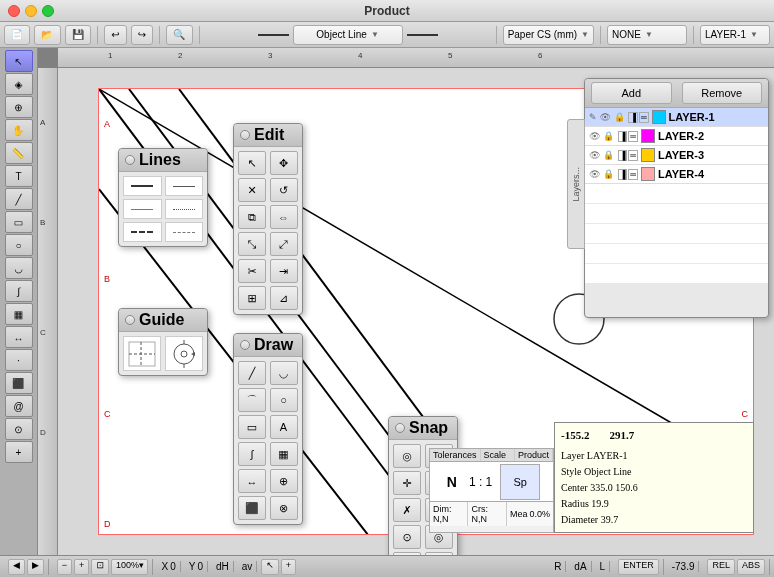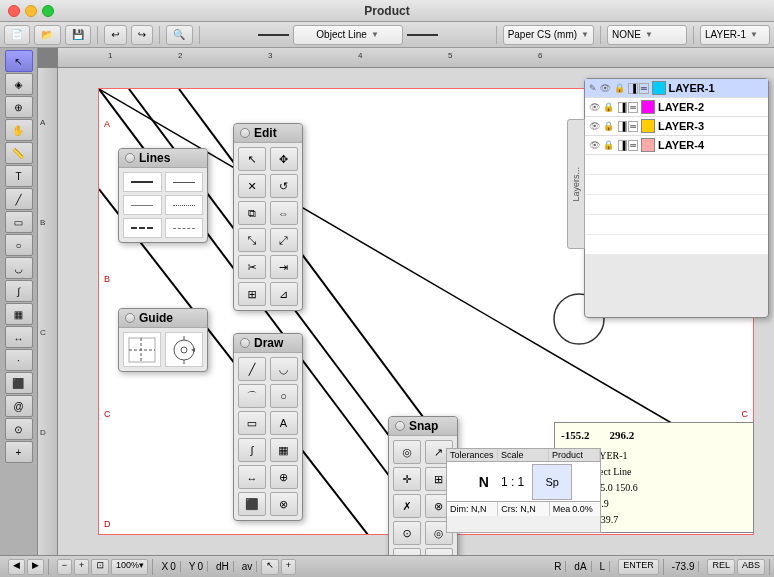--- a/index.html
+++ b/index.html
@@ -86,21 +86,21 @@
 
     
     .panel {
       position: absolute; background: #e8e8e8;
       border: 1px solid #888; border-radius: 4px;
       box-shadow: 2px 2px 6px rgba(0,0,0,0.3);
     }
     .panel-header {
       background: linear-gradient(to bottom, #d8d8d8, #c0c0c0);
       border-bottom: 1px solid #aaa; border-radius: 4px 4px 0 0;
-      padding: 2px 6px; font-size: 12px; font-weight: bold;
+      padding: 2px 6px; font-size: 16px; font-weight: bold;
       display: flex; align-items: center; gap: 4px;
     }
     .panel-header-circle {
       width: 10px; height: 10px; border-radius: 50%;
       border: 1px solid #888; background: linear-gradient(to bottom, #f0f0f0, #d0d0d0);
       display: inline-block;
     }
 
     
     #lines-panel { top: 80px; left: 60px; width: 90px; }
@@ -435,20 +435,24 @@
 
         </div>
       </div>
 
       <div id="layers-panel" class="panel" style="position:absolute; top:10px; right:5px; width:185px;">
 
         <div style="position:absolute; left:-18px; top:40px; width:18px; height:130px; background:#e0e0e0; border:1px solid #aaa; border-radius:3px 0 0 3px; display:flex; align-items:center; justify-content:center;">
           <span style="writing-mode:vertical-rl; transform:rotate(180deg); font-size:9px; color:#555;">Layers...</span>
         </div>
 
+        <div style="display:flex; padding:3px; gap:4px; background: linear-gradient(to bottom, #d8d8d8, #c0c0c0); border-bottom:1px solid #aaa; border-radius:4px 4px 0 0;">
+          <div class="layers-btn">Add</div>
+          <div class="layers-btn">Remove</div>
+        </div>
 
         <div class="layers-body">
           <div class="layer-row selected">
             <span class="layer-icon">✎</span>
             <span class="layer-icon">👁</span>
             <span class="layer-icon">🔒</span>
             <div style="display:flex; gap:1px;">
               <span style="font-size:8px; border:1px solid #aaa; padding:0 1px;">▐</span>
               <span style="font-size:8px; border:1px solid #aaa; padding:0 1px;">═</span>
             </div>
@@ -486,30 +490,30 @@
             <span class="layer-name">LAYER-4</span>
           </div>
 
           <div style="height:100px; background: repeating-linear-gradient(to bottom, white 0, white 19px, #e8e8e8 19px, #e8e8e8 20px);"></div>
         </div>
       </div>
 
       <div id="info-panel">
         <div class="coords">
           <span>-155.2</span>
-          <span>296.2</span>
+          <span>291.7</span>
         </div>
         <div>Layer LAYER-1</div>
         <div>Style Object Line</div>
         <div>Center  335.0   150.6</div>
         <div>Radius  19.9</div>
         <div>Diameter  39.7</div>
       </div>
 
-      <div id="tol-area" style="position:absolute; bottom:22px; left:388px; width:155px; height:85px;">
+      <div id="tol-area" style="position:absolute; bottom:22px; left:371px; width:125px; height:85px;">
         <div class="tol-header">
           <div class="tol-cell">Tolerances</div>
           <div class="tol-cell">Scale</div>
           <div class="tol-cell">Product</div>
         </div>
         <div style="display:flex; align-items:center; justify-content:center; height:40px; background:white; border-bottom:1px solid #aaa;">
           <span class="tol-big">N</span>
           <span style="padding:0 8px; font-size:12px;">1 : 1</span>
           <div style="width:40px; height:36px; border:1px solid #aaa; background:#e0e8ff; display:flex; align-items:center; justify-content:center;">Sp</div>
         </div>

